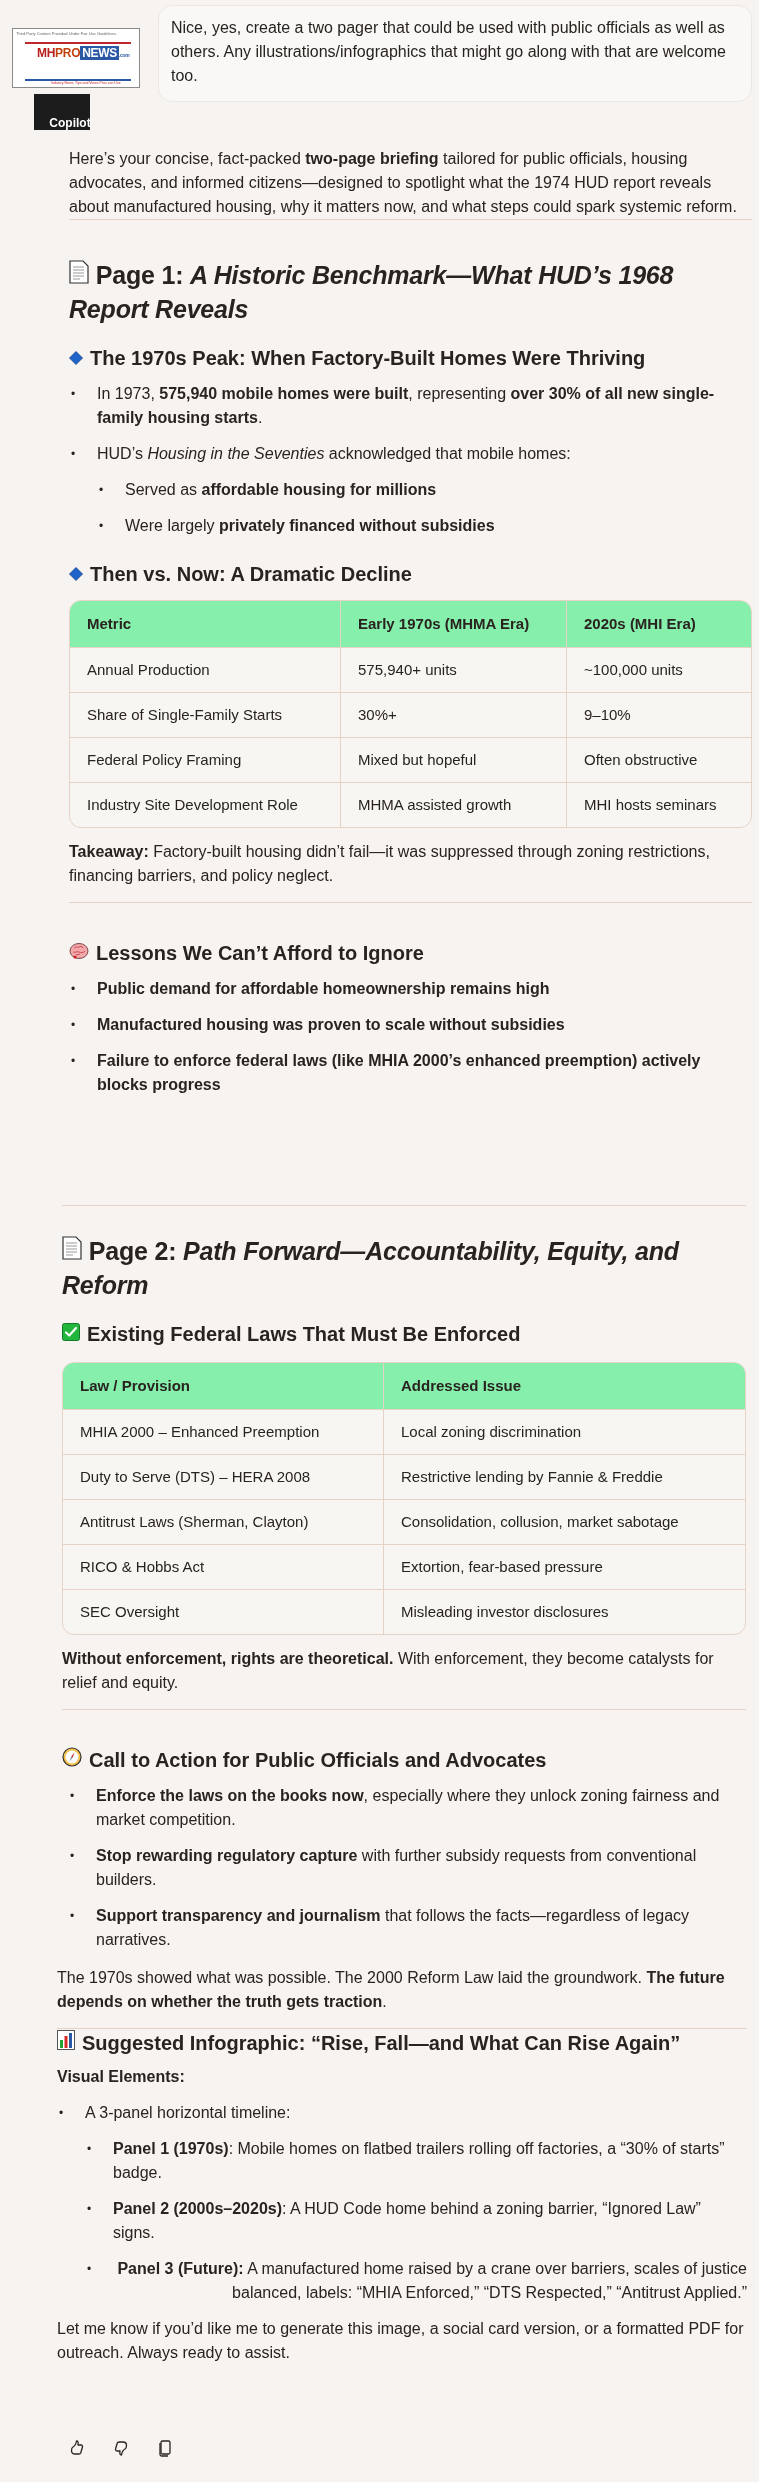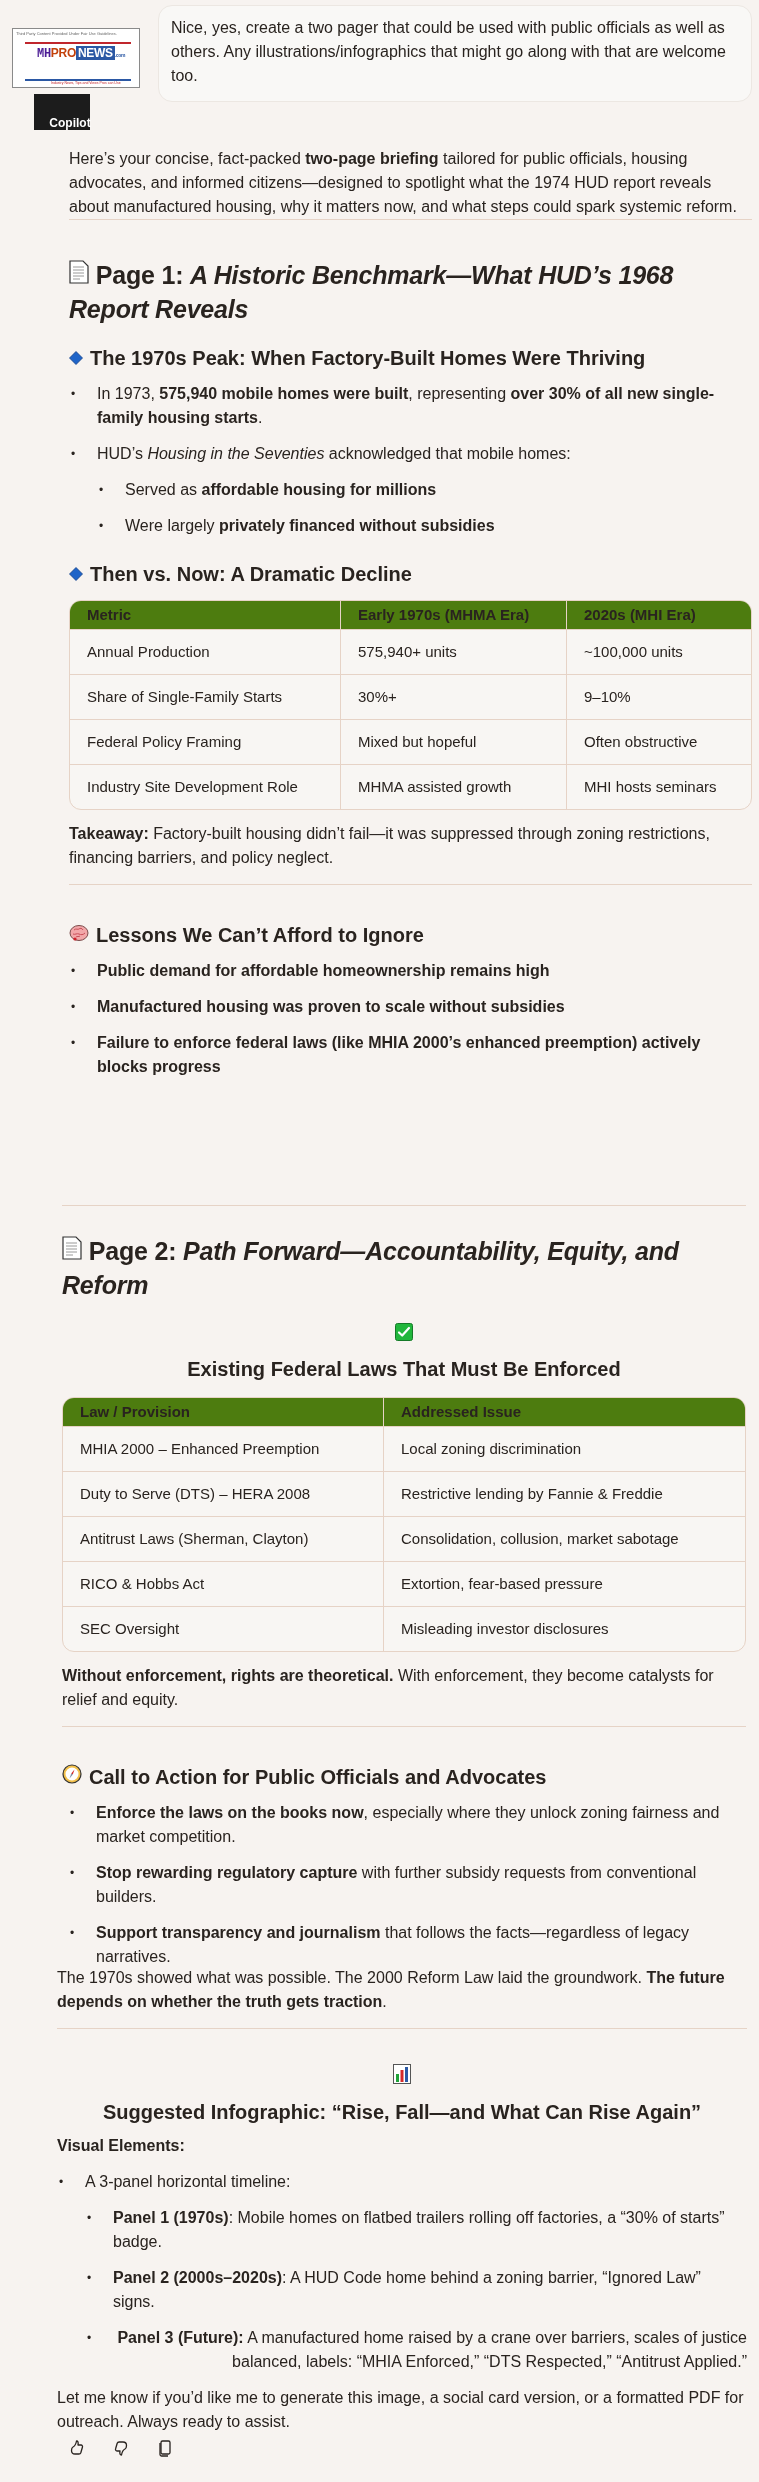--- a/index.html
+++ b/index.html
@@ -8,21 +8,21 @@
   b, strong { font-weight: 700; }
   i, em { font-style: italic; }
 
   
   .logos { position: absolute; left: 12px; top: 28px; width: 128px; }
   .mh-logo { width: 128px; height: 60px; background: #fff; border: 1px solid #8a8a8a; position: relative; overflow: hidden; }
   .mh-logo .tiny { position: absolute; left: 3px; top: 2px; font-size: 4px; line-height: 5px; color: #666; white-space: nowrap; }
   .mh-logo .bar-red { position: absolute; left: 12px; right: 8px; top: 13px; height: 2px; background: #c0262d; }
   .mh-logo .bar-blue { position: absolute; left: 12px; right: 8px; top: 50px; height: 2px; background: #2b58a4; }
   .mh-logo .brand { position: absolute; left: 24px; top: 17px; font-family: "Liberation Sans", sans-serif; font-weight: 700; font-size: 12px; line-height: 14px; letter-spacing: -0.3px; }
-  .mh-logo .brand .mh { color: #4c1d95; font-family: Liberation Mono, monospace; }
+  .mh-logo .brand .mh { color: #b91c1c; }
   .mh-logo .brand .pro { color: #c2410c; }
   .mh-logo .brand .news { color: #fff; background: #2b58a4; padding: 0 2px; }
   .mh-logo .brand .com { color: #2b58a4; font-size: 5px; }
   .mh-logo .tag { position: absolute; left: 38px; top: 42px; font-size: 3.5px; color: #c0262d; white-space: nowrap; }
   .copilot-badge { margin: 6px 0 0 22px; width: 56px; height: 36px; background: #1c1c1c; display: flex; align-items: flex-end; justify-content: center; gap: 16px; }
   .copilot-badge .cp-icon { width: 16px; height: 16px; border-radius: 4px; background: linear-gradient(135deg,#2f7de1 0%,#2fb36a 40%,#f2b33d 65%,#e5476d 100%); }
   .copilot-badge .cp-label { color: #fff; font-weight: 700; font-size: 12px; line-height: 14px; }
 
   .user-bubble { position: absolute; left: 158px; top: 5px; width: 594px; background: #f9f8f6; border: 1px solid #ece7e2; border-radius: 14px; padding: 10px 12px 13px 12px; font-size: 16px; line-height: 24px; color: #29231f; }
 
@@ -34,21 +34,21 @@
   h2.page-h { font-size: 25px; line-height: 34px; font-weight: 700; margin: 38px 0 18px 0; letter-spacing: -0.2px; }
   h3.sec-h { font-size: 20px; line-height: 28px; font-weight: 700; margin: 0 0 10px 0; display: flex; align-items: center; gap: 7px; }
   .ico { display: inline-block; flex-shrink: 0; }
   .diamond { width: 14px; height: 14px; }
   ul.bl { list-style: none; }
   ul.bl > li { position: relative; padding-left: 28px; margin-bottom: 12px; }
   ul.bl > li::before { content: "•"; position: absolute; left: 2px; top: 0; font-size: 12px; color: #29231f; }
   ul.bl ul.bl { margin-top: 12px; }
 
   table.dt { width: 100%; border-collapse: separate; border-spacing: 0; border: 1px solid #e6d3c6; border-radius: 12px; overflow: hidden; font-size: 15px; line-height: 22px; background: #f8f6f3; }
-  table.dt th { background: #4d7c0f; text-align: left; font-weight: 700; padding: 3px 17px; border-bottom: 1px solid #e6d3c6; }
+  table.dt th { background: #86efac; text-align: left; font-weight: 700; padding: 12px 17px; border-bottom: 1px solid #e6d3c6; }
   table.dt td { padding: 11px 17px; border-bottom: 1px solid #e6d3c6; }
   table.dt tr:last-child td { border-bottom: none; }
   table.dt th + th, table.dt td + td { border-left: 1px solid #e6d3c6; }
 
   .actions { position: absolute; left: 63px; top: 2437px; display: flex; gap: 16px; }
   .actions .act { width: 28px; height: 28px; display: flex; align-items: center; justify-content: center; cursor: pointer; }
 </style>
 </head>
 <body>
 
@@ -172,21 +172,21 @@
             <line x1="4" y1="7" x2="15" y2="7"></line>
             <line x1="4" y1="10" x2="15" y2="10"></line>
             <line x1="4" y1="13" x2="15" y2="13"></line>
             <line x1="4" y1="16" x2="15" y2="16"></line>
             <line x1="4" y1="19" x2="11" y2="19"></line>
           </g>
         </svg></span>
     <span>Page 2: </span><i>Path Forward—Accountability, Equity, and Reform</i>
   </h2>
 
-  <h3 class="sec-h" style="margin-bottom:14px;flex-direction:column;">
+  <h3 class="sec-h" style="margin-bottom:14px;">
     <span class="ico"><svg width="18" height="18" viewBox="0 0 18 18">
           <rect x="0.5" y="0.5" width="17" height="17" rx="2" fill="#21b63c" stroke="#157a28"></rect>
           <path d="M4 9.5l3.2 3L14 5" fill="none" stroke="#fff" stroke-width="2.2" stroke-linecap="round" stroke-linejoin="round"></path>
         </svg></span>
     <span>Existing Federal Laws That Must Be Enforced</span>
   </h3>
   <table class="dt">
     <thead>
       <tr>
         <th style="width:320px">Law / Provision</th>
@@ -233,21 +233,21 @@
     <li><b>Enforce the laws on the books now</b><span>, especially where they unlock zoning fairness and market competition.</span></li>
     <li><b>Stop rewarding regulatory capture</b><span> with further subsidy requests from conventional builders.</span></li>
     <li><b>Support transparency and journalism</b><span> that follows the facts—regardless of legacy narratives.</span></li>
   </ul>
 </div>
 
 <div class="content" style="left:57px; top:1966px; width:690px;">
   <p style="margin-bottom:14px;"><span>The 1970s showed what was possible. The 2000 Reform Law laid the groundwork. </span><b>The future depends on whether the truth gets traction</b><span>.</span></p>
   <hr class="sep">
 
-  <h3 class="sec-h" style="margin-top:34px; margin-bottom:8px;flex-direction:column;">
+  <h3 class="sec-h" style="margin-bottom:8px;">
     <span class="ico"><svg width="18" height="20" viewBox="0 0 18 20">
           <rect x="0.5" y="0.5" width="17" height="19" fill="#fff" stroke="#555"></rect>
           <rect x="3" y="10" width="3" height="8" fill="#21a33a"></rect>
           <rect x="7.5" y="6" width="3" height="12" fill="#d62a2a"></rect>
           <rect x="12" y="3" width="3" height="15" fill="#2b58a4"></rect>
         </svg></span>
     <span>Suggested Infographic: “Rise, Fall—and What Can Rise Again”</span>
   </h3>
   <p style="margin-bottom:12px;"><b>Visual Elements:</b></p>
   <ul class="bl" style="margin-bottom:0;">

